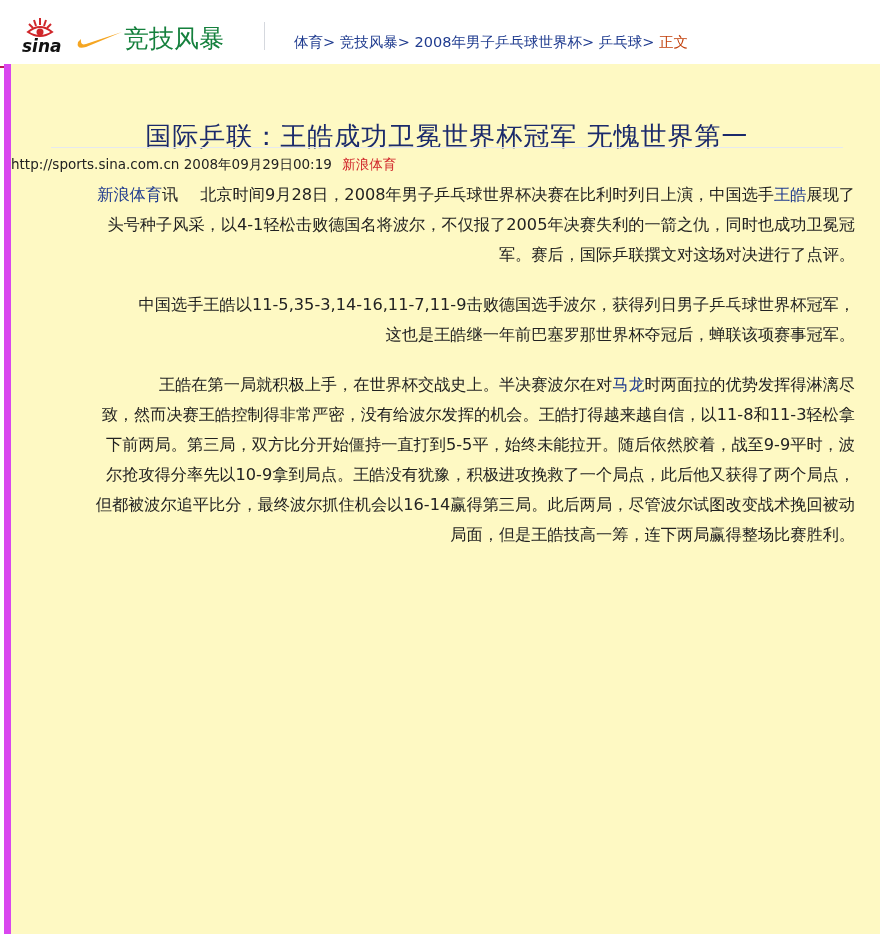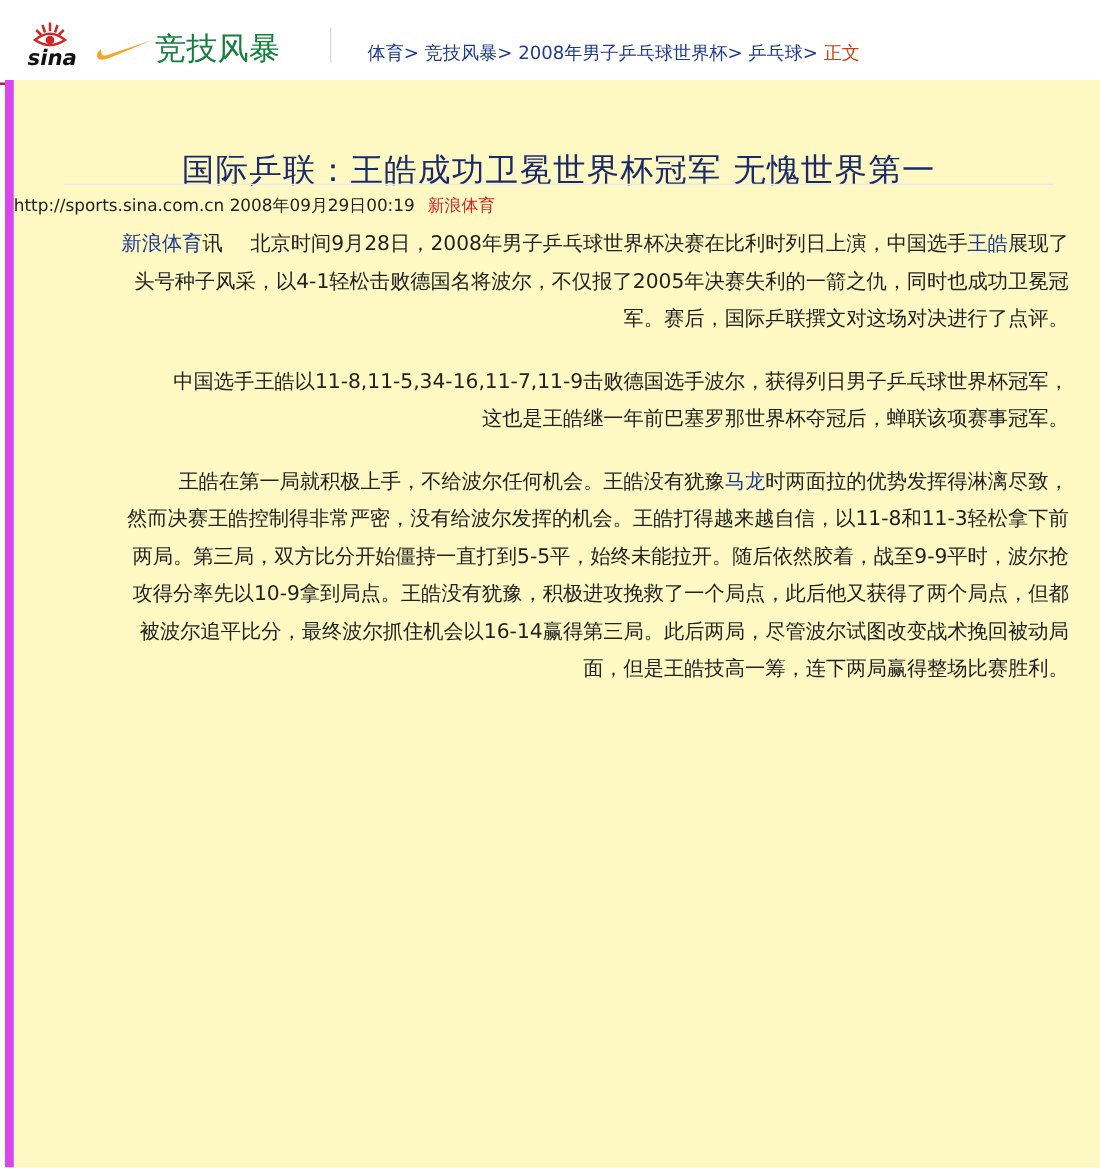--- a/index.html
+++ b/index.html
@@ -105,16 +105,16 @@
   <h1 class="title">国际乒联：王皓成功卫冕世界杯冠军 无愧世界第一</h1>
   <div class="title-divider"></div>
   <div class="meta">
     <span>http://sports.sina.com.cn</span>
     <span>2008年09月29日00:19</span>
     <span class="source">新浪体育</span>
   </div>
 
   <div class="article">
     <p class="first"><span class="link">新浪体育</span><span>讯</span><span class="gap"></span><span>北京时间9月28日，2008年男子乒乓球世界杯决赛在比利时列日上演，中国选手</span><span class="link">王皓</span><span>展现了头号种子风采，以4-1轻松击败德国名将波尔，不仅报了2005年决赛失利的一箭之仇，同时也成功卫冕冠军。赛后，国际乒联撰文对这场对决进行了点评。</span></p>
-    <p>中国选手王皓以11-8,11-5,34-16,11-7,11-9击败德国选手波尔，获得列日男子乒乓球世界杯冠军，这也是王皓继一年前巴塞罗那世界杯夺冠后，蝉联该项赛事冠军。</p>
-    <p><span>王皓在第一局就积极上手，不给波尔任何机会。王皓没有犹豫</span><span class="link">马龙</span><span>时两面拉的优势发挥得淋漓尽致，然而决赛王皓控制得非常严密，没有给波尔发挥的机会。王皓打得越来越自信，以11-8和11-3轻松拿下前两局。第三局，双方比分开始僵持一直打到5-5平，始终未能拉开。随后依然胶着，战至9-9平时，波尔抢攻得分率先以10-9拿到局点。王皓没有犹豫，积极进攻挽救了一个局点，此后他又获得了两个局点，但都被波尔追平比分，最终波尔抓住机会以16-14赢得第三局。此后两局，尽管波尔试图改变战术挽回被动局面，但是王皓技高一筹，连下两局赢得整场比赛胜利。</span></p>
+    <p>中国选手王皓以11-5,35-3,14-16,11-7,11-9击败德国选手波尔，获得列日男子乒乓球世界杯冠军，这也是王皓继一年前巴塞罗那世界杯夺冠后，蝉联该项赛事冠军。</p>
+    <p><span>王皓在第一局就积极上手，在世界杯交战史上。半决赛波尔在对</span><span class="link">马龙</span><span>时两面拉的优势发挥得淋漓尽致，然而决赛王皓控制得非常严密，没有给波尔发挥的机会。王皓打得越来越自信，以11-8和11-3轻松拿下前两局。第三局，双方比分开始僵持一直打到5-5平，始终未能拉开。随后依然胶着，战至9-9平时，波尔抢攻得分率先以10-9拿到局点。王皓没有犹豫，积极进攻挽救了一个局点，此后他又获得了两个局点，但都被波尔追平比分，最终波尔抓住机会以16-14赢得第三局。此后两局，尽管波尔试图改变战术挽回被动局面，但是王皓技高一筹，连下两局赢得整场比赛胜利。</span></p>
   </div>
 </div>
 
 </body></html>

